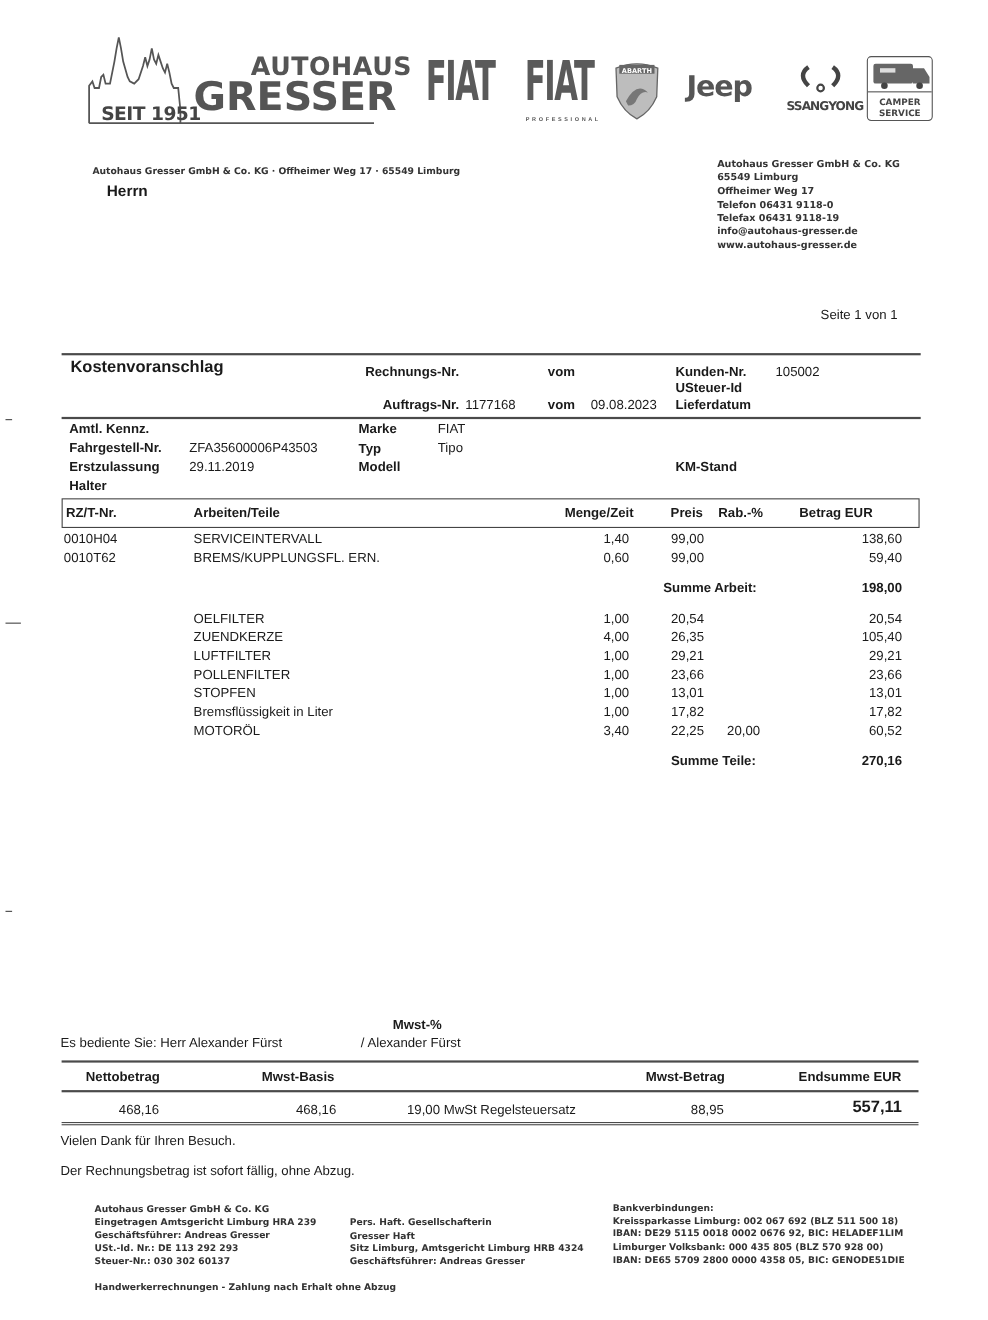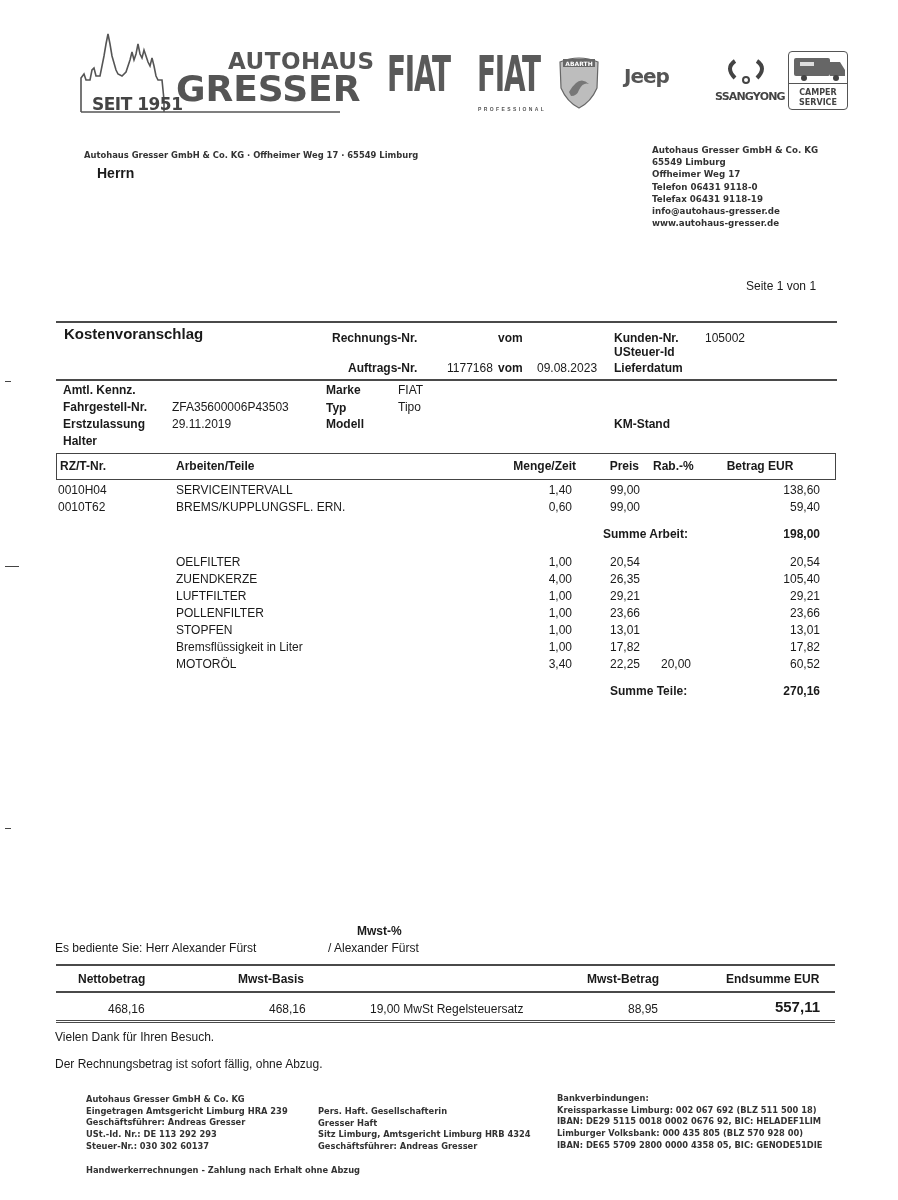--- a/index.html
+++ b/index.html
@@ -12,21 +12,21 @@
     .hline.dbl { border-top: 3px double #4a4a4a; height: 3px; }
     .scan-mark { position: absolute; height: 0; border-top: 1px solid #444; }
 
     
     .gresser-logo { position: absolute; left: 78px; top: 30px; width: 270px; height: 86px; }
     .seit { position: absolute; left: 14px; top: 64px; font-size: 17px; font-weight: bold; color: #444; font-family: "DejaVu Sans", sans-serif; letter-spacing: -0.5px; }
     .autohaus { position: absolute; left: 150px; top: 18px; font-size: 23px; font-weight: bold; color: #555; font-family: "DejaVu Sans", sans-serif; letter-spacing: 0.5px; }
     .gresser { position: absolute; left: 98px; top: 38px; font-size: 36px; font-weight: bold; color: #555; font-family: "DejaVu Sans", sans-serif; letter-spacing: 0px; }
     .fiat { position: absolute; font-family: "DejaVu Sans Condensed", "DejaVu Sans", sans-serif; font-weight: bold; color: #5a5a5a; font-size: 50px; transform: scaleX(0.62); transform-origin: left top; letter-spacing: -2px; }
     .professional { position: absolute; font-size: 5px; color: #555; letter-spacing: 2.4px; font-weight: bold; }
-    .jeep { position: absolute; font-size: 20px; font-weight: bold; color: #555; font-family: "DejaVu Sans", sans-serif; letter-spacing: -1px; }
+    .jeep { position: absolute; font-size: 26px; font-weight: bold; color: #555; font-family: "DejaVu Sans", sans-serif; letter-spacing: -1px; }
     .ssang { position: absolute; font-size: 11px; font-weight: bold; color: #444; font-family: "DejaVu Sans", sans-serif; letter-spacing: -0.8px; }
     .camper-box { position: absolute; left: 788px; top: 51px; width: 60px; height: 59px; border: 1.5px solid #555; border-radius: 4px; }
     .camper-txt { position: absolute; left: 0; width: 100%; text-align: center; font-size: 8px; font-weight: bold; color: #444; font-family: "DejaVu Sans", sans-serif; line-height: 9px; }
 
     .geo-small { font-family: "DejaVu Sans", sans-serif; font-weight: bold; font-size: 8.4px; color: #333; }
     .contact-line { font-family: "DejaVu Sans", sans-serif; font-weight: bold; font-size: 8.7px; color: #333; line-height: 12.2px; }
     .footer-line { font-family: "DejaVu Sans", sans-serif; font-weight: bold; font-size: 8.3px; color: #333; line-height: 11.7px; }
     .table-box { position: absolute; left: 56px; top: 453px; width: 780px; height: 27px; border: 1.5px solid #444; }
   </style>
 </head>
@@ -102,21 +102,21 @@
 <span class="abs b" style="left:64px;top:325px;font-size:15px;">Kostenvoranschlag</span>
 <span class="abs b" style="left:332px;top:331px;font-size:12px;">Rechnungs-Nr.</span>
 <span class="abs" style="left:420px;top:331px;font-size:12px;"></span>
 <span class="abs b" style="left:498px;top:331px;font-size:12px;">vom</span>
 <span class="abs" style="left:537px;top:331px;font-size:12px;"></span>
 <span class="abs b" style="left:614px;top:331px;font-size:12px;">Kunden-Nr.</span>
 <span class="abs" style="left:705px;top:331px;font-size:12px;">105002</span>
 <span class="abs b" style="left:614px;top:345px;font-size:12px;">USteuer-Id</span>
 
 <span class="abs b" style="left:348px;top:361px;font-size:12px;">Auftrags-Nr.</span>
-<span class="abs" style="left:423px;top:361px;font-size:12px;margin-left:24px;">1177168</span>
+<span class="abs" style="left:423px;top:361px;font-size:12px;">1177168</span>
 <span class="abs b" style="left:498px;top:361px;font-size:12px;">vom</span>
 <span class="abs" style="left:537px;top:361px;font-size:12px;">09.08.2023</span>
 <span class="abs b" style="left:614px;top:361px;font-size:12px;">Lieferdatum</span>
 
 <div class="hline" style="left:56px;top:379px;width:781px;"></div>
 
 <span class="abs b" style="left:63px;top:383px;font-size:12px;">Amtl. Kennz.</span>
 <span class="abs" style="left:172px;top:383px;font-size:12px;"></span>
 <span class="abs b" style="left:63px;top:400px;font-size:12px;">Fahrgestell-Nr.</span>
 <span class="abs" style="left:172px;top:400px;font-size:12px;">ZFA35600006P43503</span>

